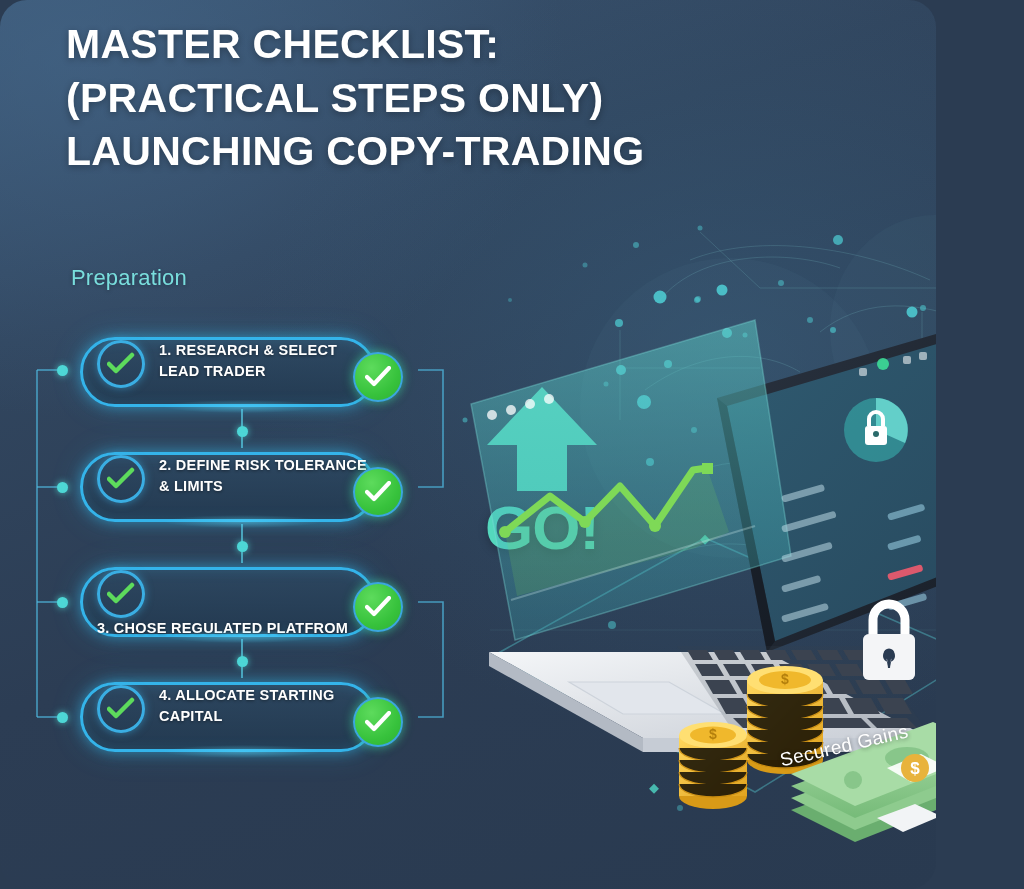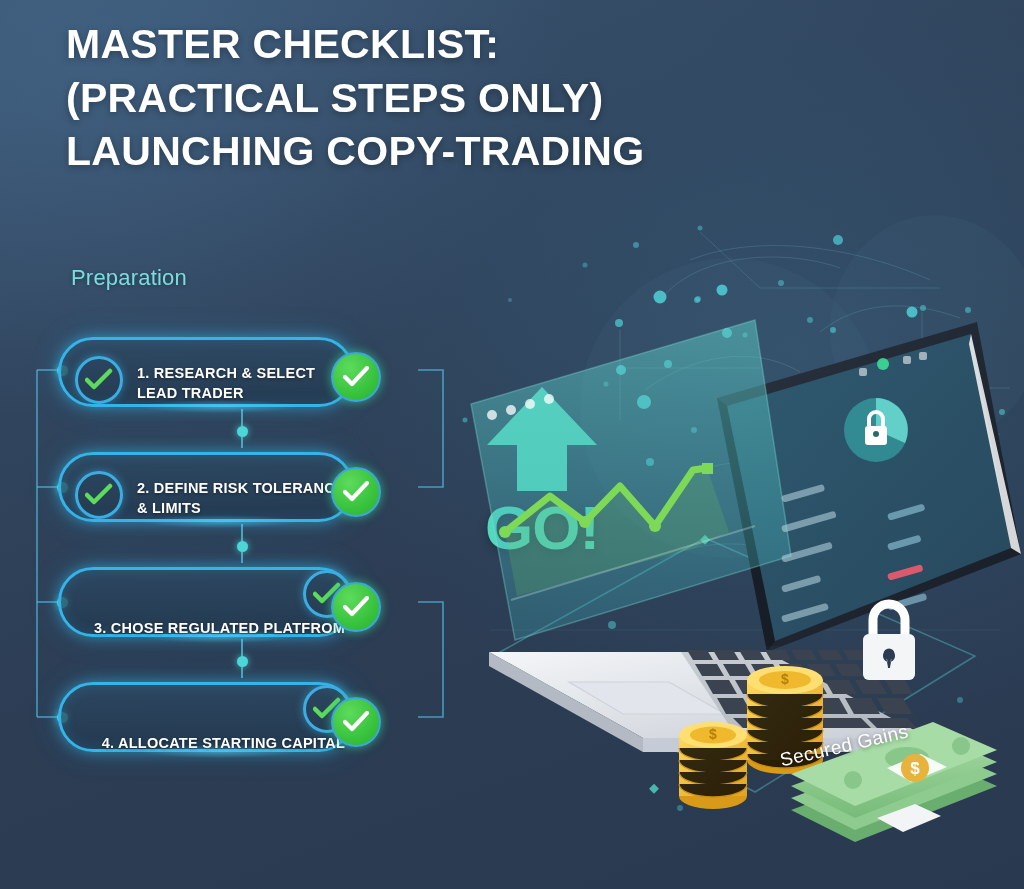--- a/index.html
+++ b/index.html
@@ -6,27 +6,28 @@
   html, body {
     margin: 0;
     padding: 0;
     background: #2b3c52;
   }
   body {
     font-family: "Liberation Sans", sans-serif;
   }
   #canvas {
     position: relative;
-    width: 1024px;
+    width: 936px;
     height: 889px;
     overflow: hidden;
     background:
       radial-gradient(ellipse 780px 620px at 78% 40%, rgba(58,104,136,0.38) 0%, rgba(58,104,136,0.0) 62%),
       radial-gradient(ellipse 700px 520px at 8% 6%, rgba(70,106,142,0.55) 0%, rgba(70,106,142,0.0) 70%),
       linear-gradient(160deg, #3a5572 0%, #31465f 28%, #2c3d54 58%, #293a50 100%);
+    border-radius: 27px;
   }
 
   
   .bgnet {
     position: absolute;
     inset: 0;
     pointer-events: none;
   }
   .bgblob {
     position: absolute;
@@ -61,33 +62,33 @@
     font-weight: normal;
     letter-spacing: 0.2px;
     text-shadow: 0 1px 4px rgba(0,0,0,0.3);
   }
 
   
   .checklist { position: absolute; left: 0; top: 0; width: 520px; height: 889px; }
 
   .step {
     position: absolute;
-    left: 58px;
+    left: 80px;
     width: 296px;
     height: 70px;
     box-sizing: border-box;
     border: 3px solid #34b4ea;
     border-radius: 36px;
     background: linear-gradient(180deg, rgba(45,74,100,0.72) 0%, rgba(33,57,80,0.80) 100%);
     box-shadow:
       0 0 13px rgba(52,190,240,0.50),
       0 0 30px rgba(52,190,240,0.22),
       inset 0 0 14px rgba(60,190,235,0.16);
     display: flex;
-    align-items: flex-end;
+    align-items: flex-start;
   }
   .step::after {
     
     content: "";
     position: absolute;
     left: 28%;
     right: 18%;
     bottom: -9px;
     height: 13px;
     border-radius: 50%;
@@ -312,21 +313,21 @@
           </svg>
       </div>
       <div class="step-text">3. CHOSE REGULATED PLATFROM</div>
       <div class="step-badge">
         <svg width="26" height="22" viewBox="0 0 26 22">
             <path d="M2 11 L9 18 L24 2" stroke="#ffffff" stroke-width="4.2" fill="none" stroke-linecap="round" stroke-linejoin="round"></path>
           </svg>
       </div>
     </div>
 
-    <div class="step" style="top:682px;flex-direction:column;">
+    <div class="step" style="top:682px;">
       <div class="step-check-ring">
         <svg width="28" height="24" viewBox="0 0 28 24">
             <path d="M2 12 L9 19 L25 3" stroke="#5ddb5c" stroke-width="4.5" fill="none" stroke-linecap="round" stroke-linejoin="round"></path>
           </svg>
       </div>
       <div class="step-text">4. ALLOCATE STARTING CAPITAL</div>
       <div class="step-badge">
         <svg width="26" height="22" viewBox="0 0 26 22">
             <path d="M2 11 L9 18 L24 2" stroke="#ffffff" stroke-width="4.2" fill="none" stroke-linecap="round" stroke-linejoin="round"></path>
           </svg>

